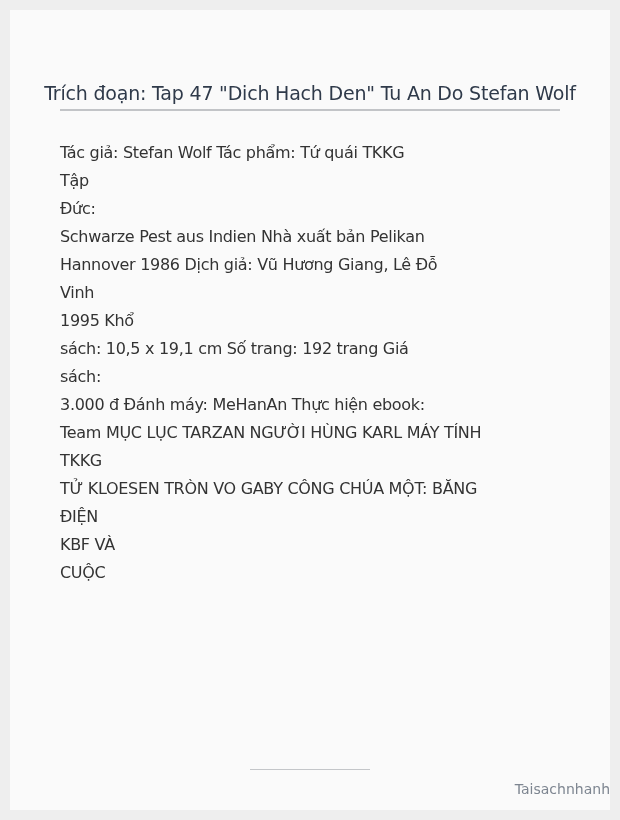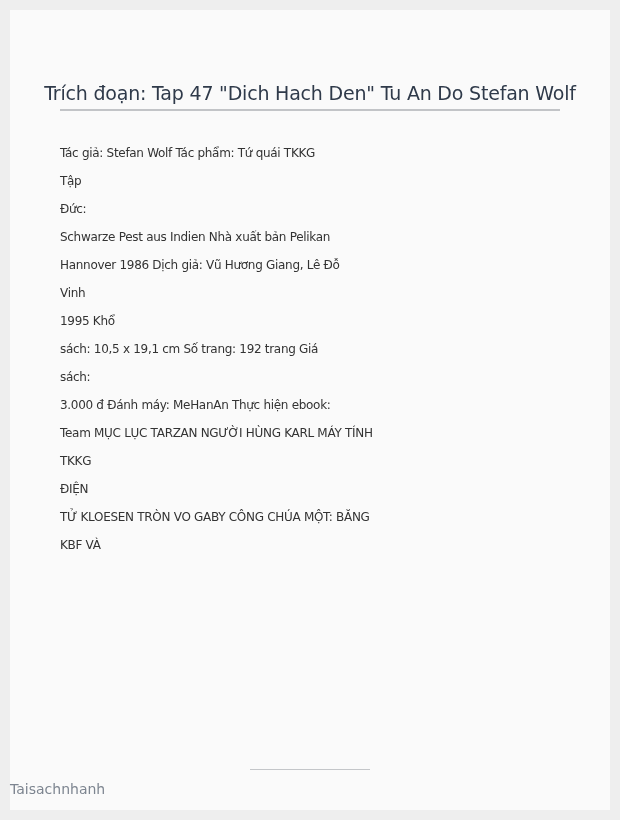--- a/index.html
+++ b/index.html
@@ -41,21 +41,21 @@
       top: 99px;
       width: 500px;
       height: 2px;
       background: #c2c4c7;
     }
     .content {
       position: absolute;
       left: 50px;
       top: 129px;
       width: 410px;
-      font-size: 12px;
+      font-size: 16px;
       line-height: 28px;
       color: #333333;
     }
     .content .line {
       display: block;
       white-space: nowrap;
       letter-spacing: -0.3px;
     }
     .footer-divider {
       position: absolute;
@@ -63,21 +63,21 @@
       top: 759px;
       width: 120px;
       height: 1px;
       background: #c4c6c9;
     }
     .footer-text {
       position: absolute;
       left: 0;
       top: 771px;
       width: 600px;
-      text-align: left;
+      text-align: right;
       font-size: 14px;
       color: #7d8590;
     }
   </style>
 </head>
 <body>
 
 <div class="card">
   <h1 class="title">Trích đoạn: Tap 47 "Dich Hach Den" Tu An Do Stefan Wolf</h1>
   <div class="title-divider"></div>
@@ -88,20 +88,21 @@
     <span class="line">Đức:</span>
     <span class="line">Schwarze Pest aus Indien Nhà xuất bản Pelikan</span>
     <span class="line">Hannover 1986 Dịch giả: Vũ Hương Giang, Lê Đỗ</span>
     <span class="line">Vinh</span>
     <span class="line">1995 Khổ</span>
     <span class="line">sách: 10,5 x 19,1 cm Số trang: 192 trang Giá</span>
     <span class="line">sách:</span>
     <span class="line">3.000 đ Đánh máy: MeHanAn Thực hiện ebook:</span>
     <span class="line">Team MỤC LỤC TARZAN NGƯỜI HÙNG KARL MÁY TÍNH</span>
     <span class="line">TKKG</span>
+    <span class="line">TỬ KLOESEN TRÒN VO GABY CÔNG CHÚA MỘT: BĂNG</span>
     <span class="line">ĐIỆN</span>
-    <span class="line">TỬ KLOESEN TRÒN VO GABY CÔNG CHÚA MỘT: BĂNG</span>
     <span class="line">KBF VÀ</span>
+    <span class="line">CUỘC</span>
   </div>
 
   <div class="footer-divider"></div>
   <div class="footer-text">Taisachnhanh</div>
 </div>
 
 </body></html>

